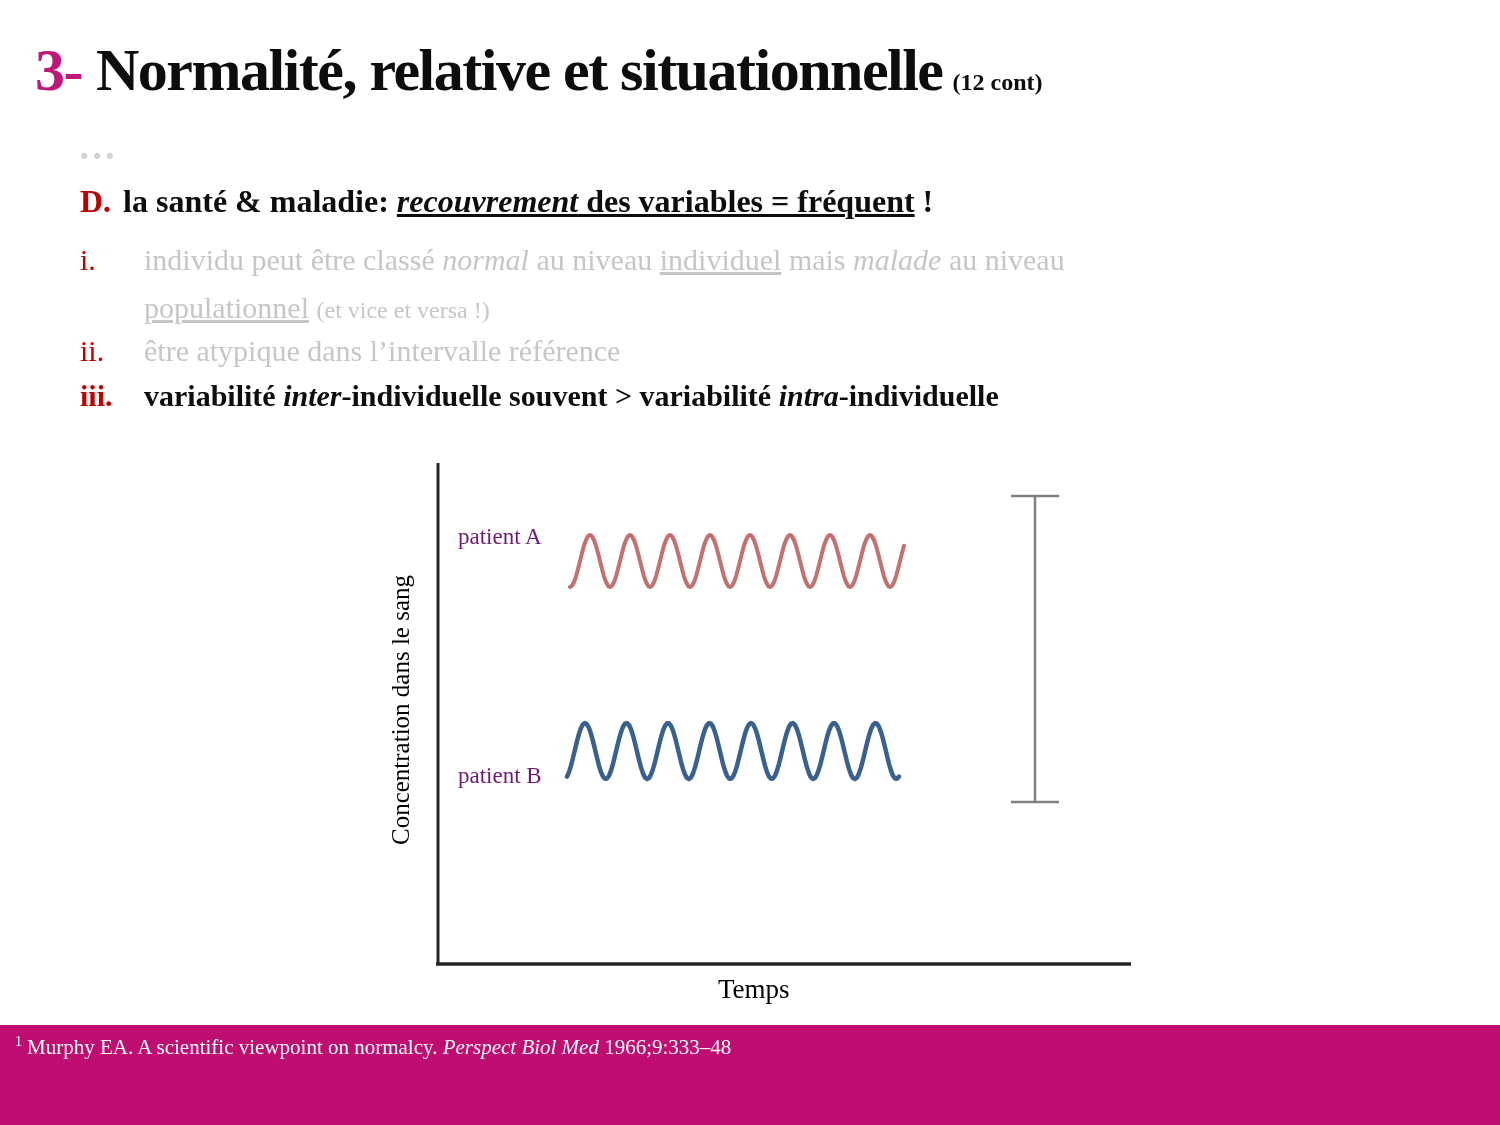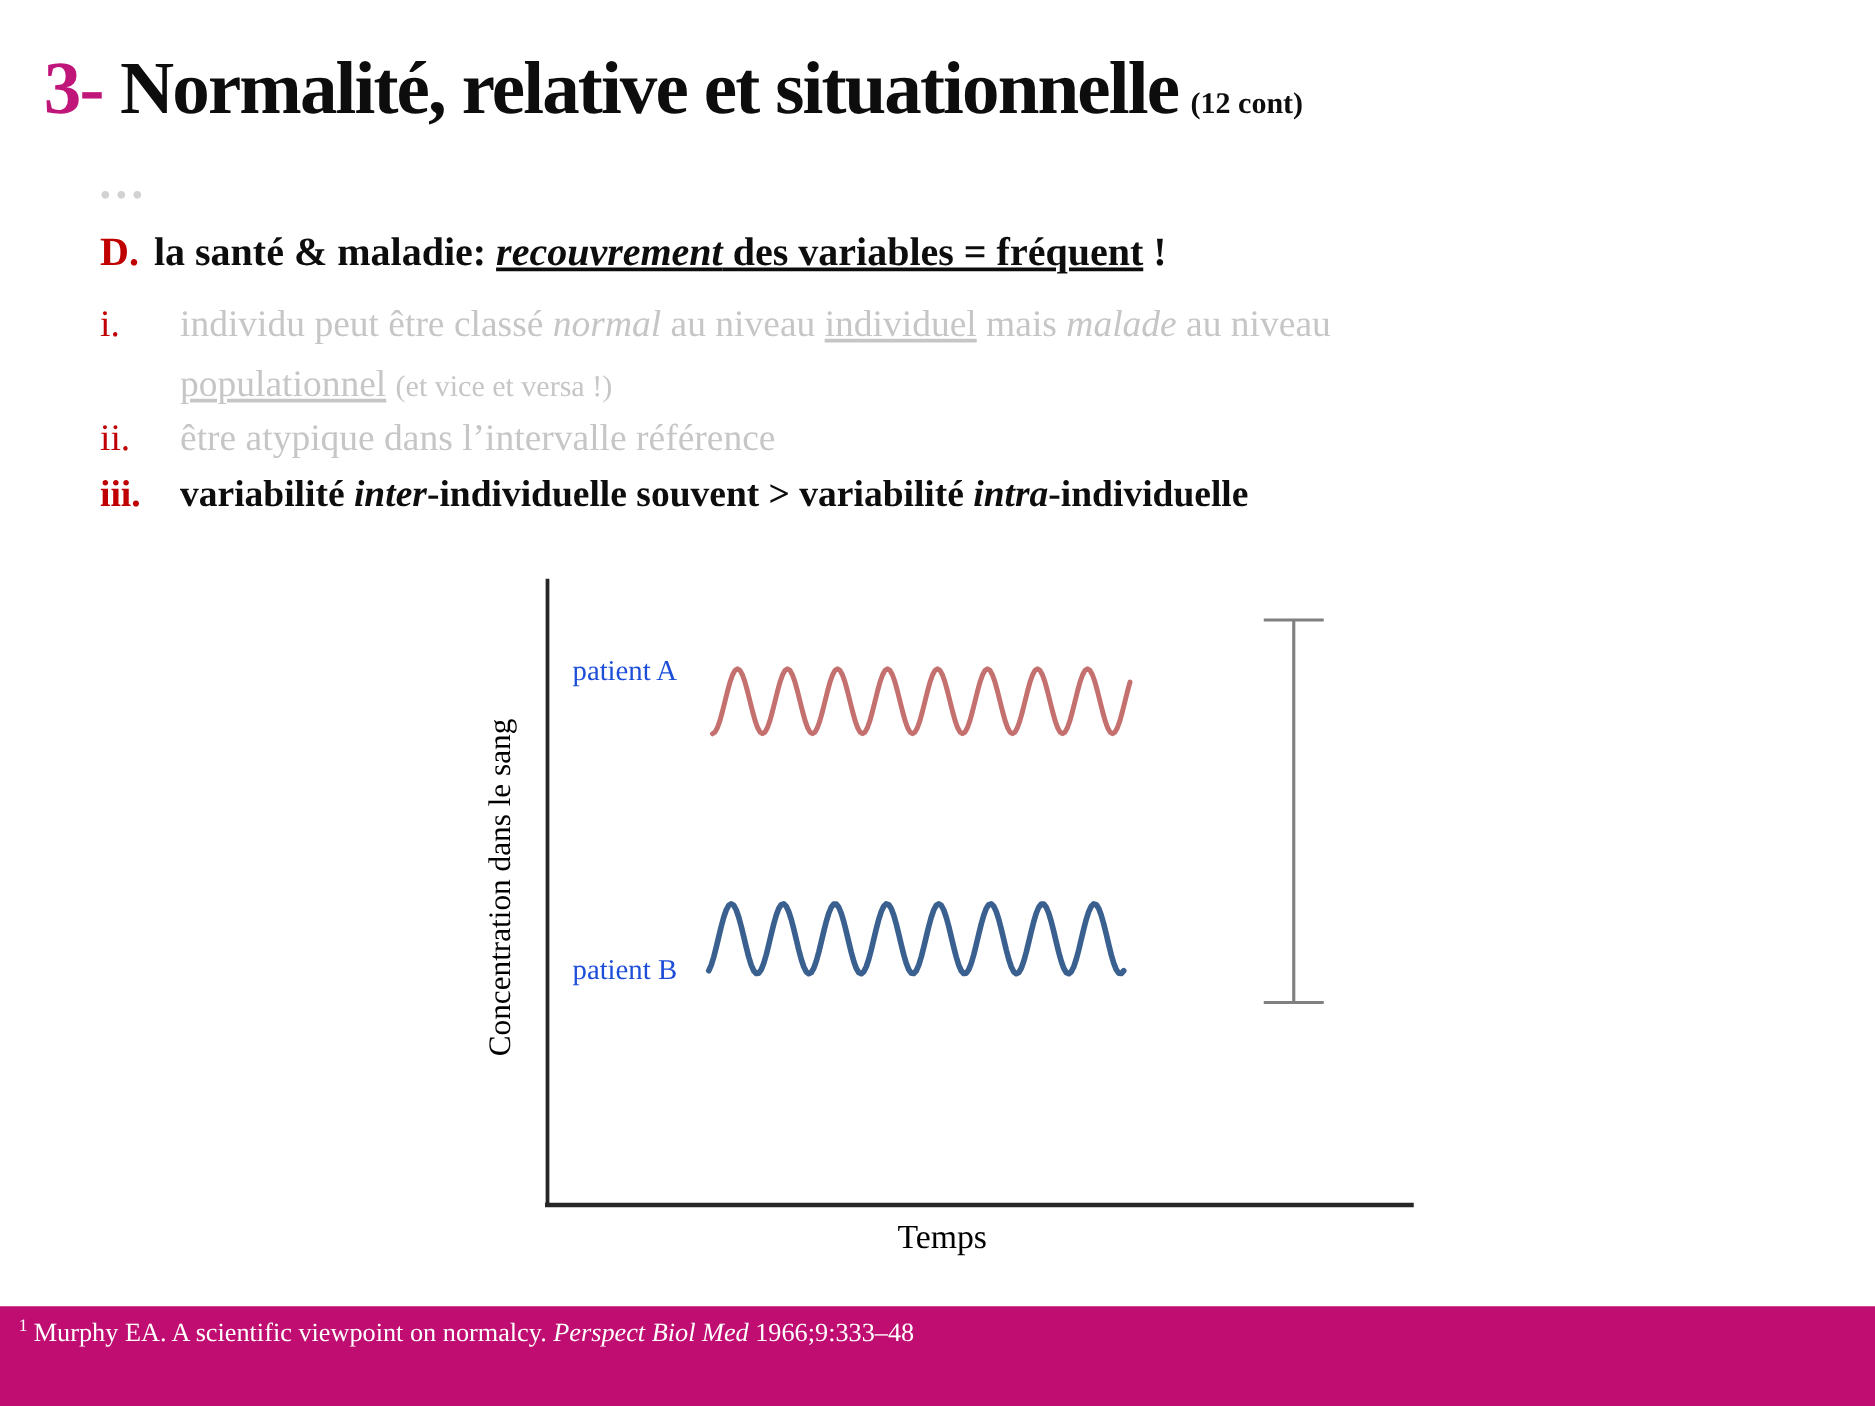--- a/index.html
+++ b/index.html
@@ -23,29 +23,29 @@
   .li{position:absolute;left:80px;font-size:30px;white-space:nowrap;}
   .li .marker{display:inline-block;width:64px;color:#c00000;}
   .li.gray{color:#c6c6c6;}
   .li .it{font-style:italic;}
   .li .un{text-decoration:underline;}
   .li .small{font-size:24px;}
   .li.boldrow{font-weight:bold;}
   .li.boldrow .marker{font-weight:bold;}
   .indent{padding-left:64px;}
   
-  .chart-label{position:absolute;font-size:23px;color:#1d4ed8;}
+  .chart-label{position:absolute;font-size:23px;color:#701a75;}
   .ylabel{position:absolute;left:401px;top:710px;font-size:25px;color:#000;
     transform:translate(-50%,-50%) rotate(-90deg);white-space:nowrap;}
   .xlabel{position:absolute;left:718px;top:974px;font-size:27px;color:#000;}
   .ref-label{position:absolute;left:1060px;top:588px;font-size:23px;color:#000;
     line-height:31px;white-space:pre-line;}
   svg.overlay{position:absolute;left:0;top:0;pointer-events:none;}
   
-  .footer{position:absolute;left:0;bottom:0;width:1500px;height:80px;background:#bf0d72;}
+  .footer{position:absolute;left:0;bottom:0;width:1500px;height:100px;background:#bf0d72;}
   .footnote{position:absolute;left:15px;top:9px;font-size:21px;color:#ffffff;white-space:nowrap;}
   .footnote sup{font-size:14px;margin-right:5px;}
   .footnote .it{font-style:italic;}
 </style>
 </head>
 <body>
 
 <div class="slide">
 
   <div class="title">

